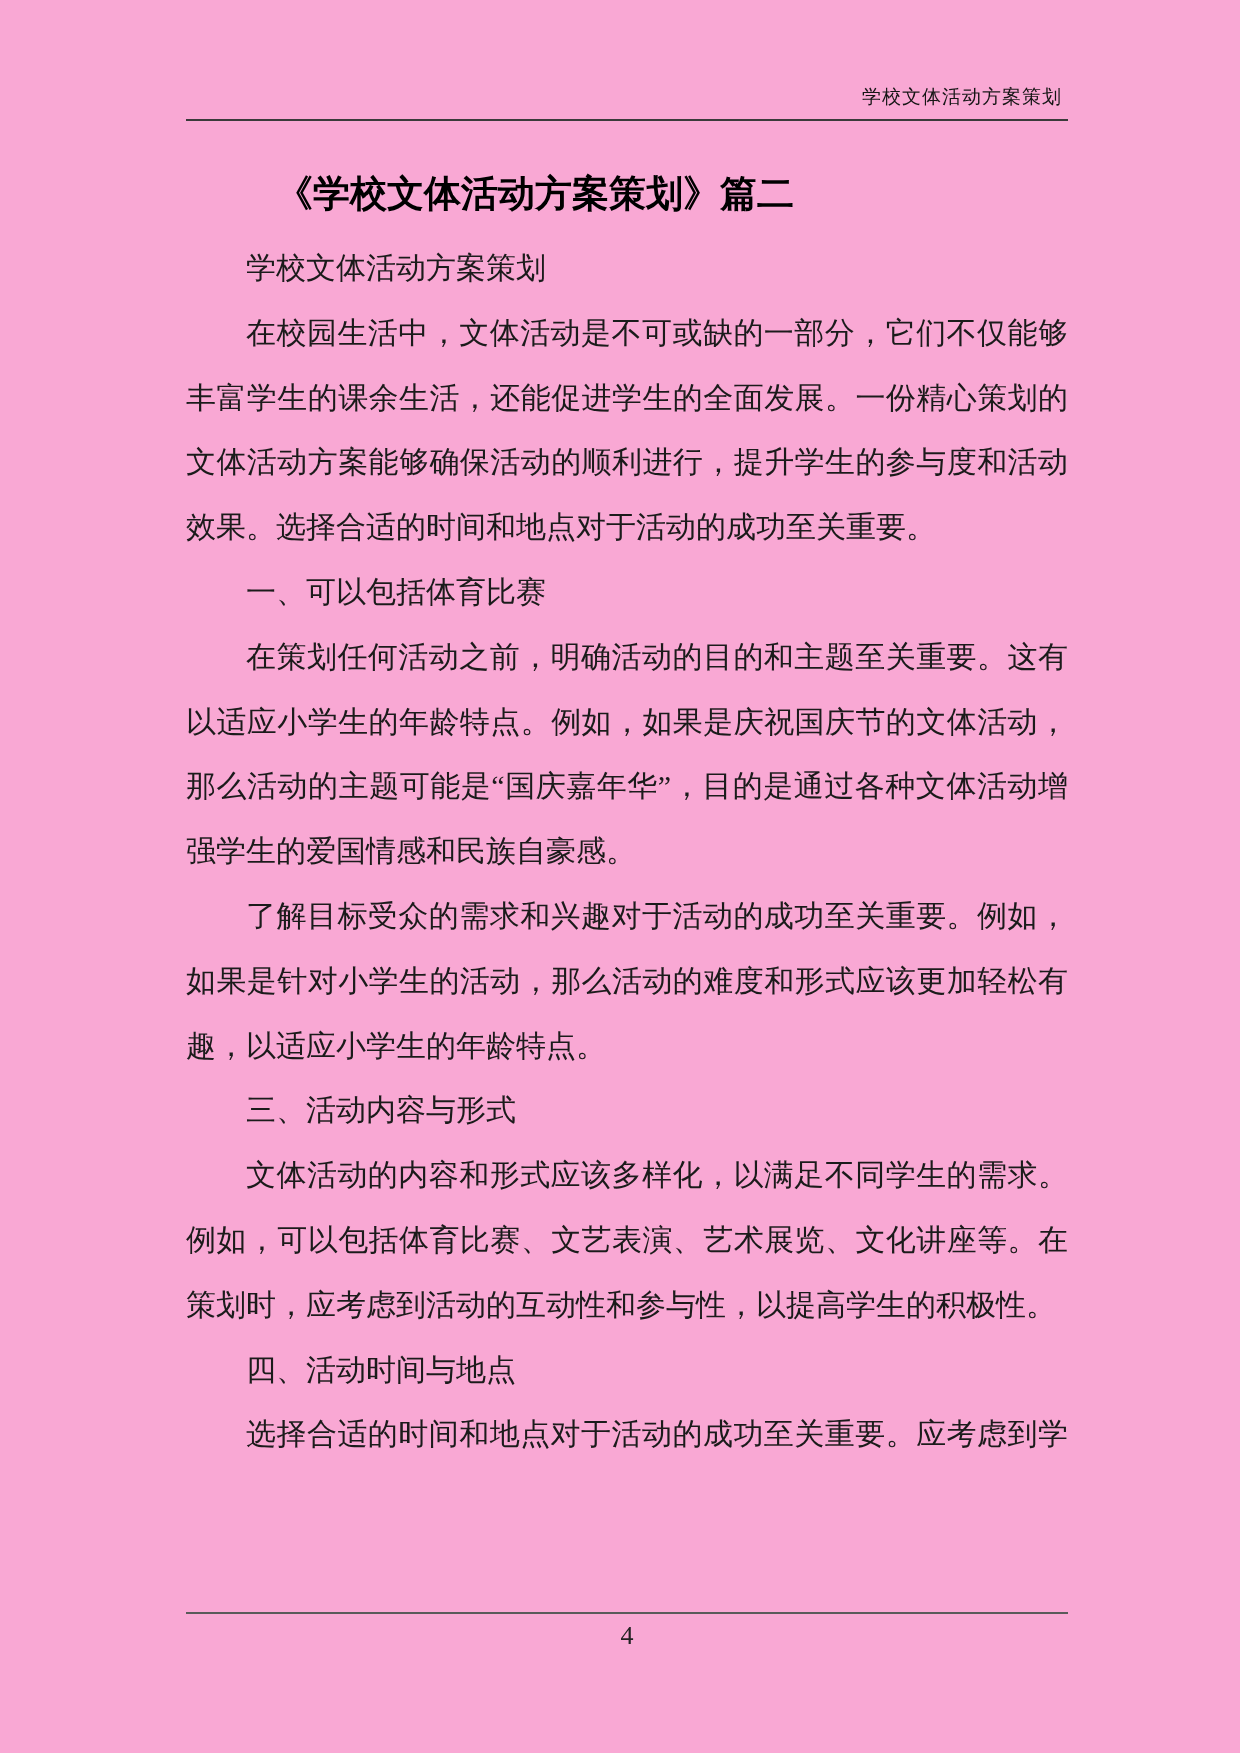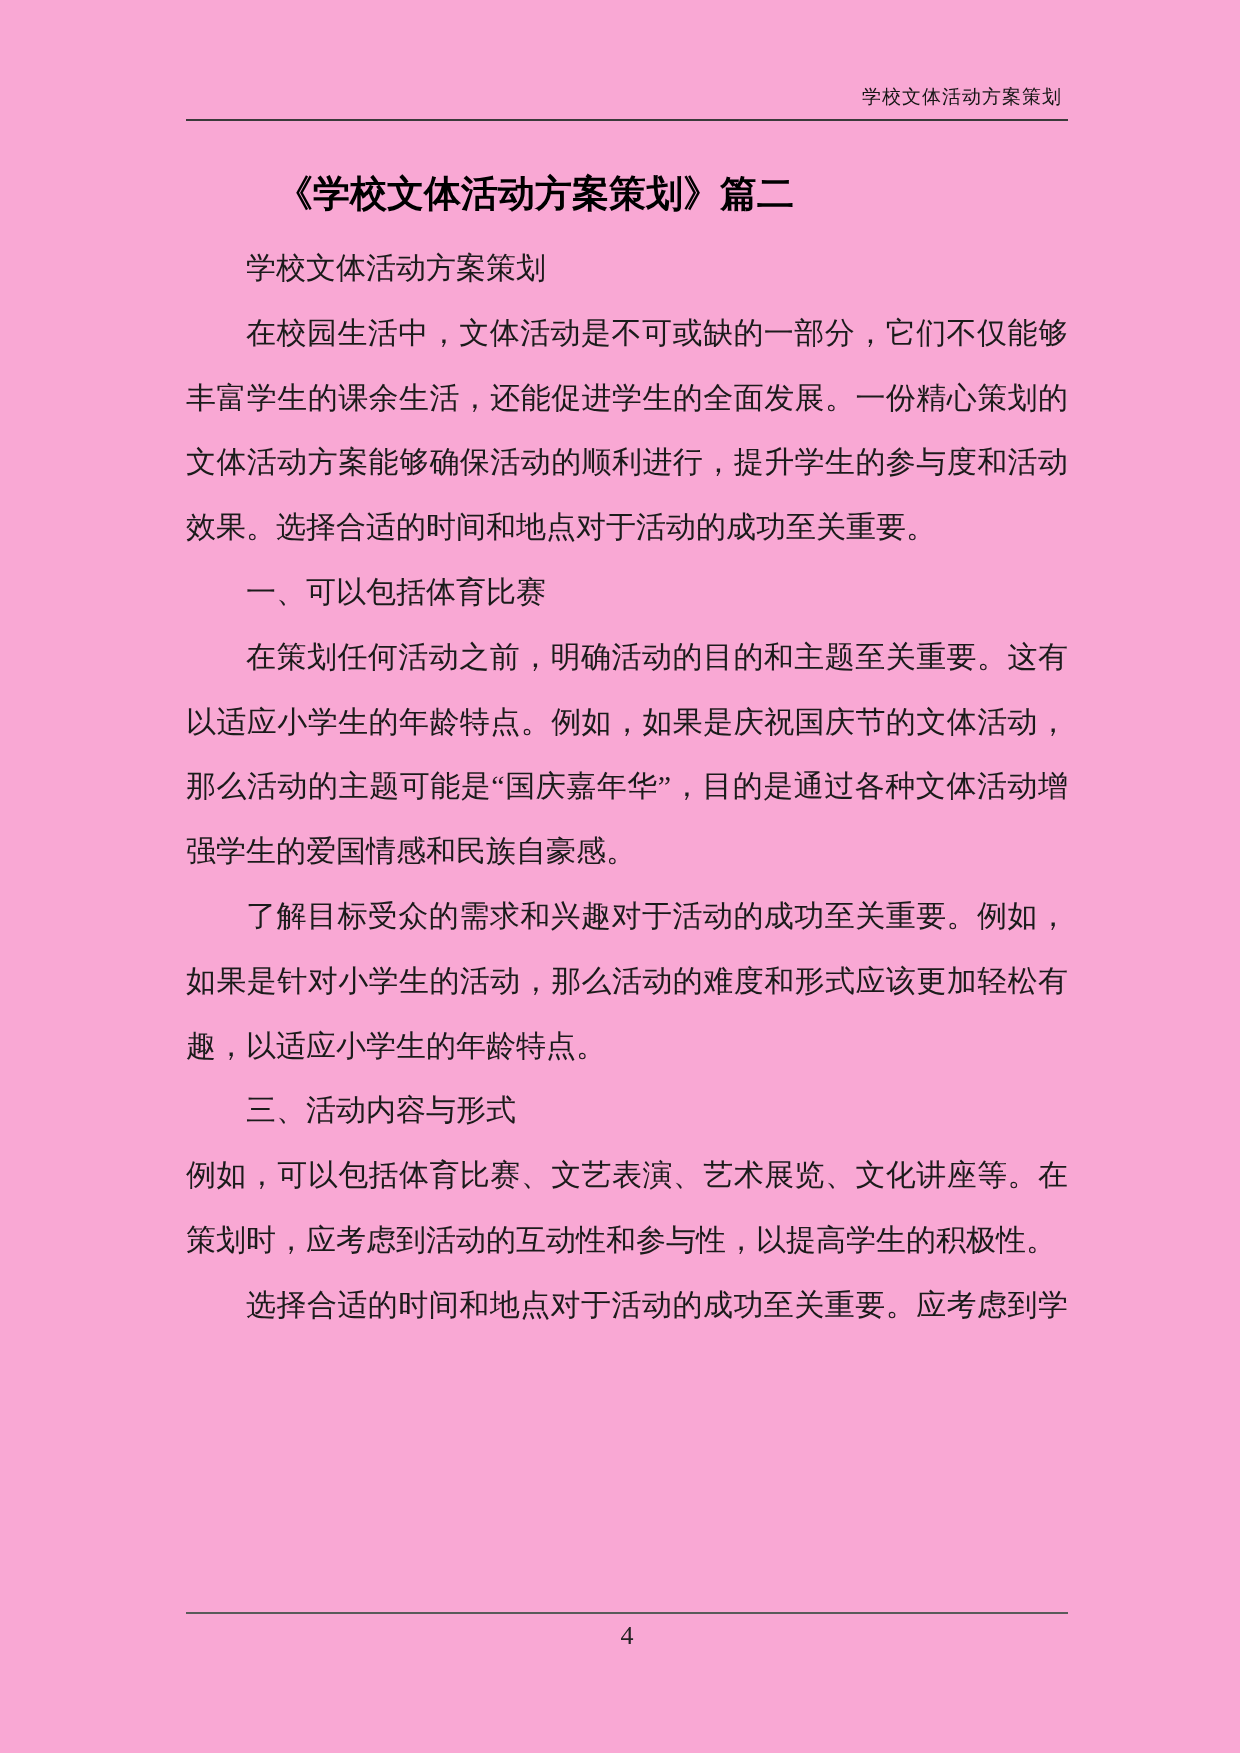--- a/index.html
+++ b/index.html
@@ -107,21 +107,23 @@
       <div class="line">效果。选择合适的时间和地点对于活动的成功至关重要。</div>
       <div class="line indent">一、可以包括体育比赛</div>
       <div class="line indent fill">在策划任何活动之前，明确活动的目的和主题至关重要。这有</div>
       <div class="line fill">以适应小学生的年龄特点。例如，如果是庆祝国庆节的文体活动，</div>
       <div class="line fill">那么活动的主题可能是“国庆嘉年华”，目的是通过各种文体活动增</div>
       <div class="line">强学生的爱国情感和民族自豪感。</div>
       <div class="line indent fill">了解目标受众的需求和兴趣对于活动的成功至关重要。例如，</div>
       <div class="line fill">如果是针对小学生的活动，那么活动的难度和形式应该更加轻松有</div>
       <div class="line">趣，以适应小学生的年龄特点。</div>
       <div class="line indent">三、活动内容与形式</div>
+      <div class="line indent fill">文体活动的内容和形式应该多样化，以满足不同学生的需求。</div>
       <div class="line fill">例如，可以包括体育比赛、文艺表演、艺术展览、文化讲座等。在</div>
       <div class="line">策划时，应考虑到活动的互动性和参与性，以提高学生的积极性。</div>
+      <div class="line indent">四、活动时间与地点</div>
       <div class="line indent fill">选择合适的时间和地点对于活动的成功至关重要。应考虑到学</div>
     </div>
 
   <div class="footer-rule" style="background: rgb(90, 90, 90);"></div>
 
   <div class="page-number">4</div>
 </div>
 
 </body></html>

